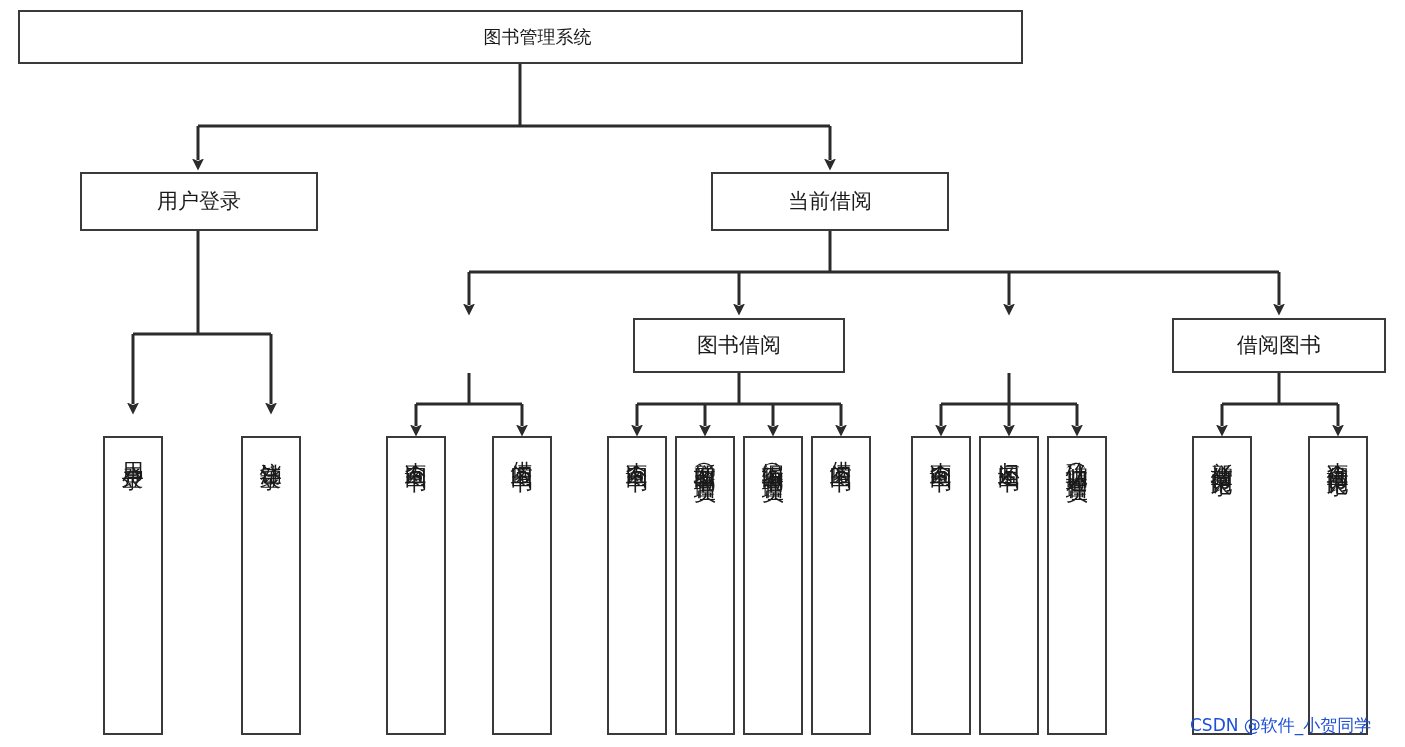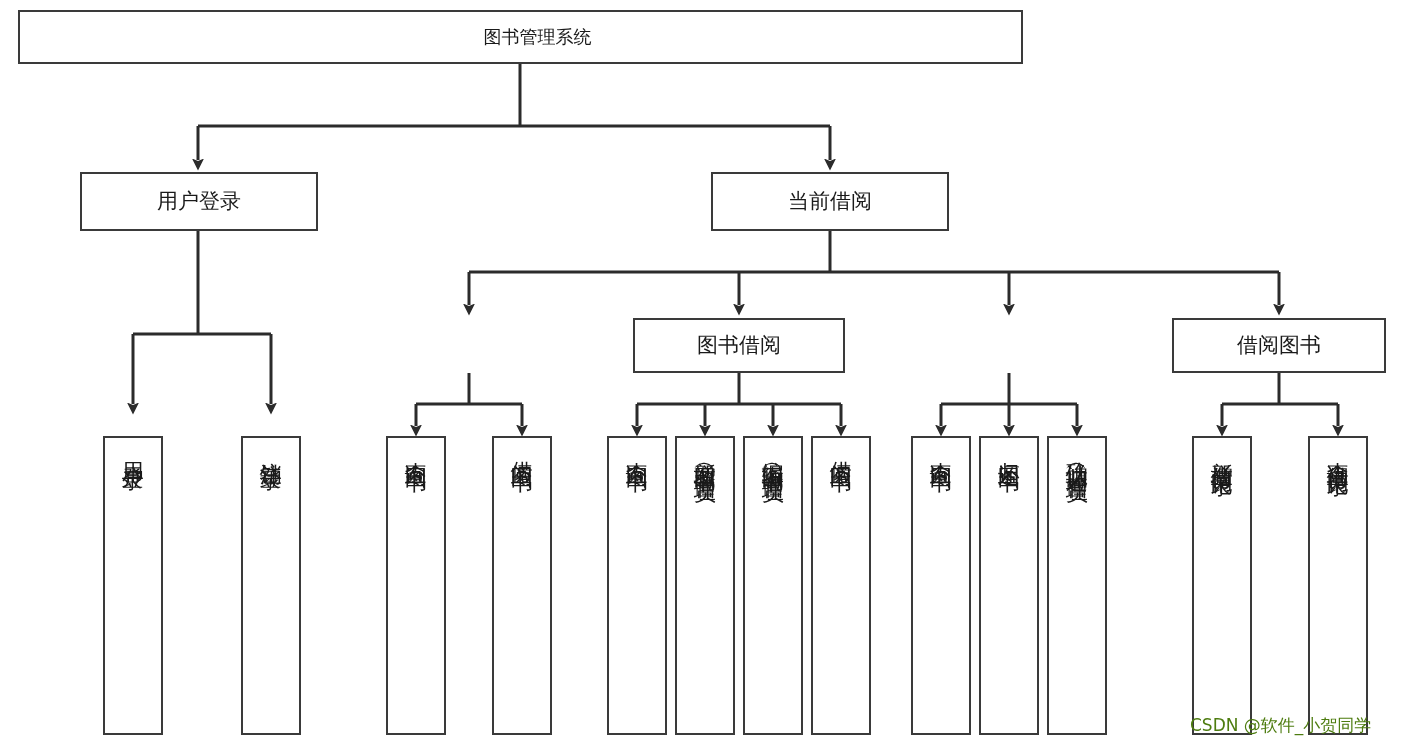--- a/index.html
+++ b/index.html
@@ -60,21 +60,21 @@
     letter-spacing: 3px;
     white-space: normal;
     max-height: 276px;
     text-align: start;
   }
   .watermark {
     position: absolute;
     left: 1190px;
     top: 714px;
     font-size: 17px;
-    color: #4d7c0f;
+    color: #1d4ed8;
     white-space: nowrap;
     font-family: "DejaVu Sans", "Liberation Sans", sans-serif;
   }
 </style>
 </head>
 <body>
 
 <div id="diagram-root">
 
   <svg id="diagram-svg" viewBox="0 0 1405 747" xmlns="http://www.w3.org/2000/svg">

